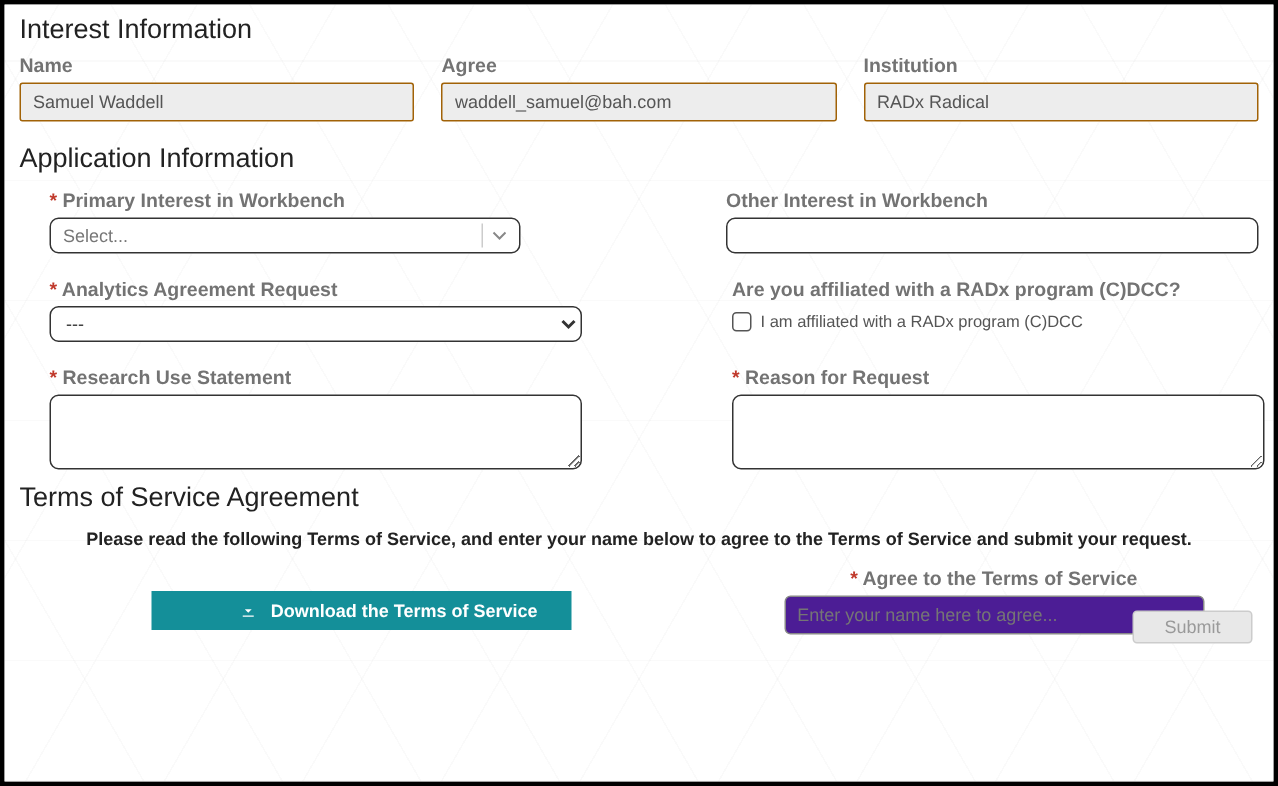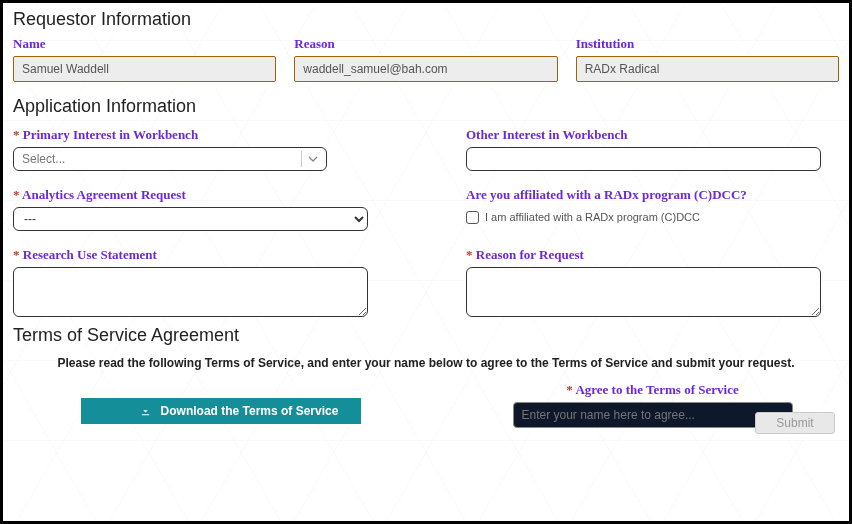--- a/index.html
+++ b/index.html
@@ -10,28 +10,28 @@
       repeating-linear-gradient(60deg, rgba(0,0,0,0.02) 0 1px, transparent 1px 80px),
       repeating-linear-gradient(-60deg, rgba(0,0,0,0.02) 0 1px, transparent 1px 80px),
       repeating-linear-gradient(0deg, rgba(0,0,0,0.02) 0 1px, transparent 1px 80px);
     background-color: #fff;
   }
   .content { position: relative; z-index: 1; padding: 4px 10px 10px 10px; }
   .section-title { font-size: 18px; font-weight: 400; color: #222; margin-top: 2px; margin-bottom: 6px; }
   .section-title2 { font-size: 18px; font-weight: 400; color: #222; margin-top: 14px; margin-bottom: 10px; }
   .row { display: flex; gap: 18px; }
   .col { flex: 1; display: flex; flex-direction: column; }
-  .label { font-size: 13px; font-weight: 700; color: #6d28d9; margin-bottom: 4px; font-family: Liberation Serif, serif; }
+  .label { font-size: 13px; font-weight: 700; color: #737373; margin-bottom: 4px; }
   .req::before { content: "* "; color: #c0392b; font-weight: 700; }
   .ro-input {
     width: 100%; height: 26px; border: 1px solid #a16207; background: #ededed;
     font-size: 12px; color: #555; padding: 0 8px; border-radius: 2px;
   }
   .app-row { display: flex; gap: 80px; margin-bottom: 16px; }
-  .app-col { flex: 1; display: flex; flex-direction: column; }
+  .app-col { flex: 1; display: flex; flex-direction: column; margin-left: 20px; }
   .select-wrap { position: relative; }
   .select {
     width: 314px; height: 24px; border: 1px solid #333; border-radius: 6px;
     background: #fff; font-size: 12px; color: #777; padding: 0 8px; display: flex; align-items: center;
     cursor: pointer;
   }
   .select .sep { position: absolute; right: 24px; top: 3px; bottom: 3px; width: 1px; background: #ccc; }
   .select .chev { position: absolute; right: 8px; top: 50%; transform: translateY(-50%); }
   .chev svg { width: 10px; height: 10px; display: block; }
   .native-select {
@@ -39,56 +39,56 @@
     background: #fff; font-size: 12px; color: #333; padding: 0 6px;
   }
   .text-input {
     width: 355px; height: 24px; border: 1px solid #333; border-radius: 6px;
     background: #fff; font-size: 12px; padding: 0 8px;
   }
   .textarea {
     width: 355px; height: 50px; border: 1px solid #333; border-radius: 6px;
     background: #fff; font-size: 12px; padding: 4px 6px; resize: both;
   }
-  .check-row { display: flex; gap: 6px; margin-top: 4px; }
+  .check-row { display: flex; align-items: center; gap: 6px; margin-top: 4px; }
   .checkbox { width: 13px; height: 13px; border: 1px solid #555; border-radius: 3px; background: #fff; cursor: pointer; }
   .check-label { font-size: 11px; color: #555; }
   .tos-text { font-size: 12px; font-weight: 700; color: #222; text-align: center; margin: 10px 0 12px 0; }
   .bottom-row { display: flex; gap: 80px; align-items: flex-start; }
   .dl-btn {
     width: 280px; height: 26px; background: #148f99; color: #fff; border: none;
     font-size: 12px; font-weight: 700; display: flex; align-items: center; justify-content: center; gap: 10px;
     cursor: pointer; margin-left: 68px; margin-top: 16px; padding-left: 36px;
   }
   .dl-icon svg { width: 11px; height: 11px; display: block; fill: #fff; }
   .agree-wrap { display: flex; flex-direction: column; align-items: center; }
   .agree-input {
     width: 280px; height: 26px; border: 1px solid #888; border-radius: 4px;
-    background: #0f172a; font-size: 12px; color: #888; padding: 0 8px;
+    background: #4c1d95; font-size: 12px; color: #888; padding: 0 8px;
   }
   .submit-wrap { position: absolute; right: 14px; bottom: 4px; }
   .submit-btn {
     width: 80px; height: 22px; border: 1px solid #ccc; border-radius: 3px;
     background: #e8e8e8; color: #9a9a9a; font-size: 12px; cursor: not-allowed;
   }
 </style>
 </head>
 <body>
 <div class="frame">
   <div class="bg-hex"></div>
   <div class="content">
 
-    <div class="section-title">Requestor Information</div>
+    <div class="section-title">Interest Information</div>
     <div class="row">
       <div class="col">
         <div class="label">Name</div>
         <input class="ro-input" readonly="" value="Samuel Waddell" style="">
       </div>
       <div class="col">
-        <div class="label">Reason</div>
+        <div class="label">Agree</div>
         <input class="ro-input" readonly="" value="waddell_samuel@bah.com" style="">
       </div>
       <div class="col">
         <div class="label">Institution</div>
         <input class="ro-input" readonly="" value="RADx Radical" style="">
       </div>
     </div>
 
     <div class="section-title2">Application Information</div>
 

